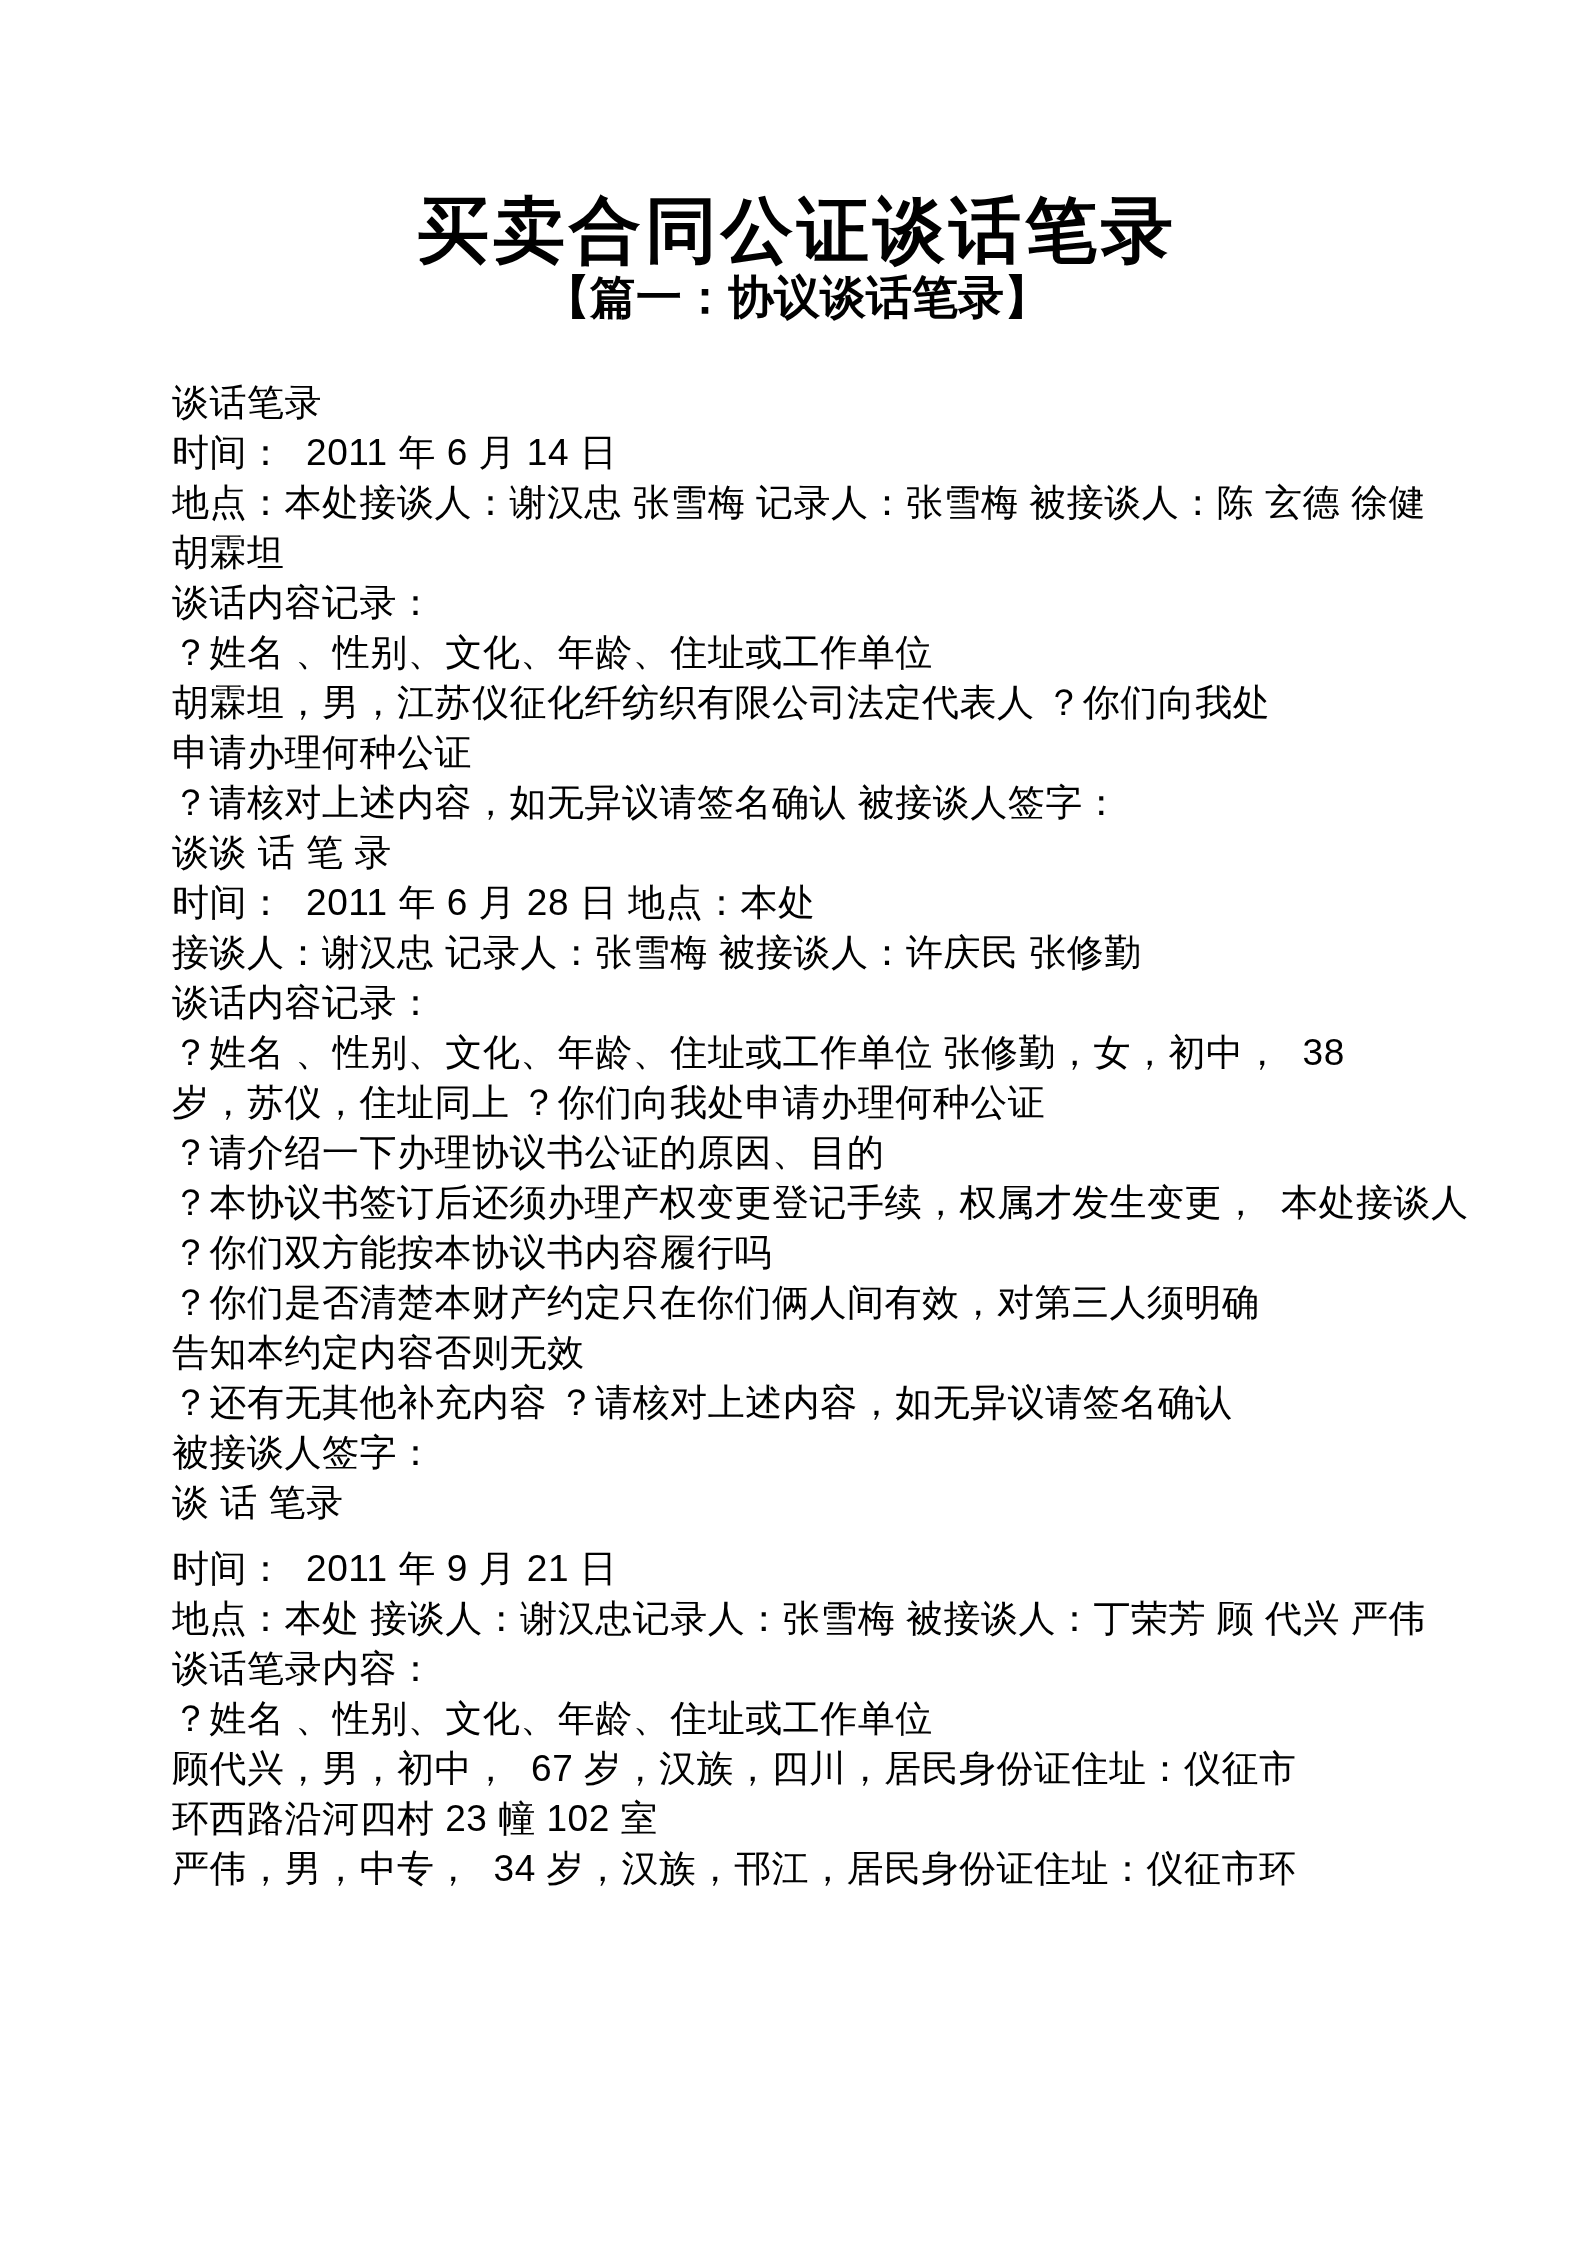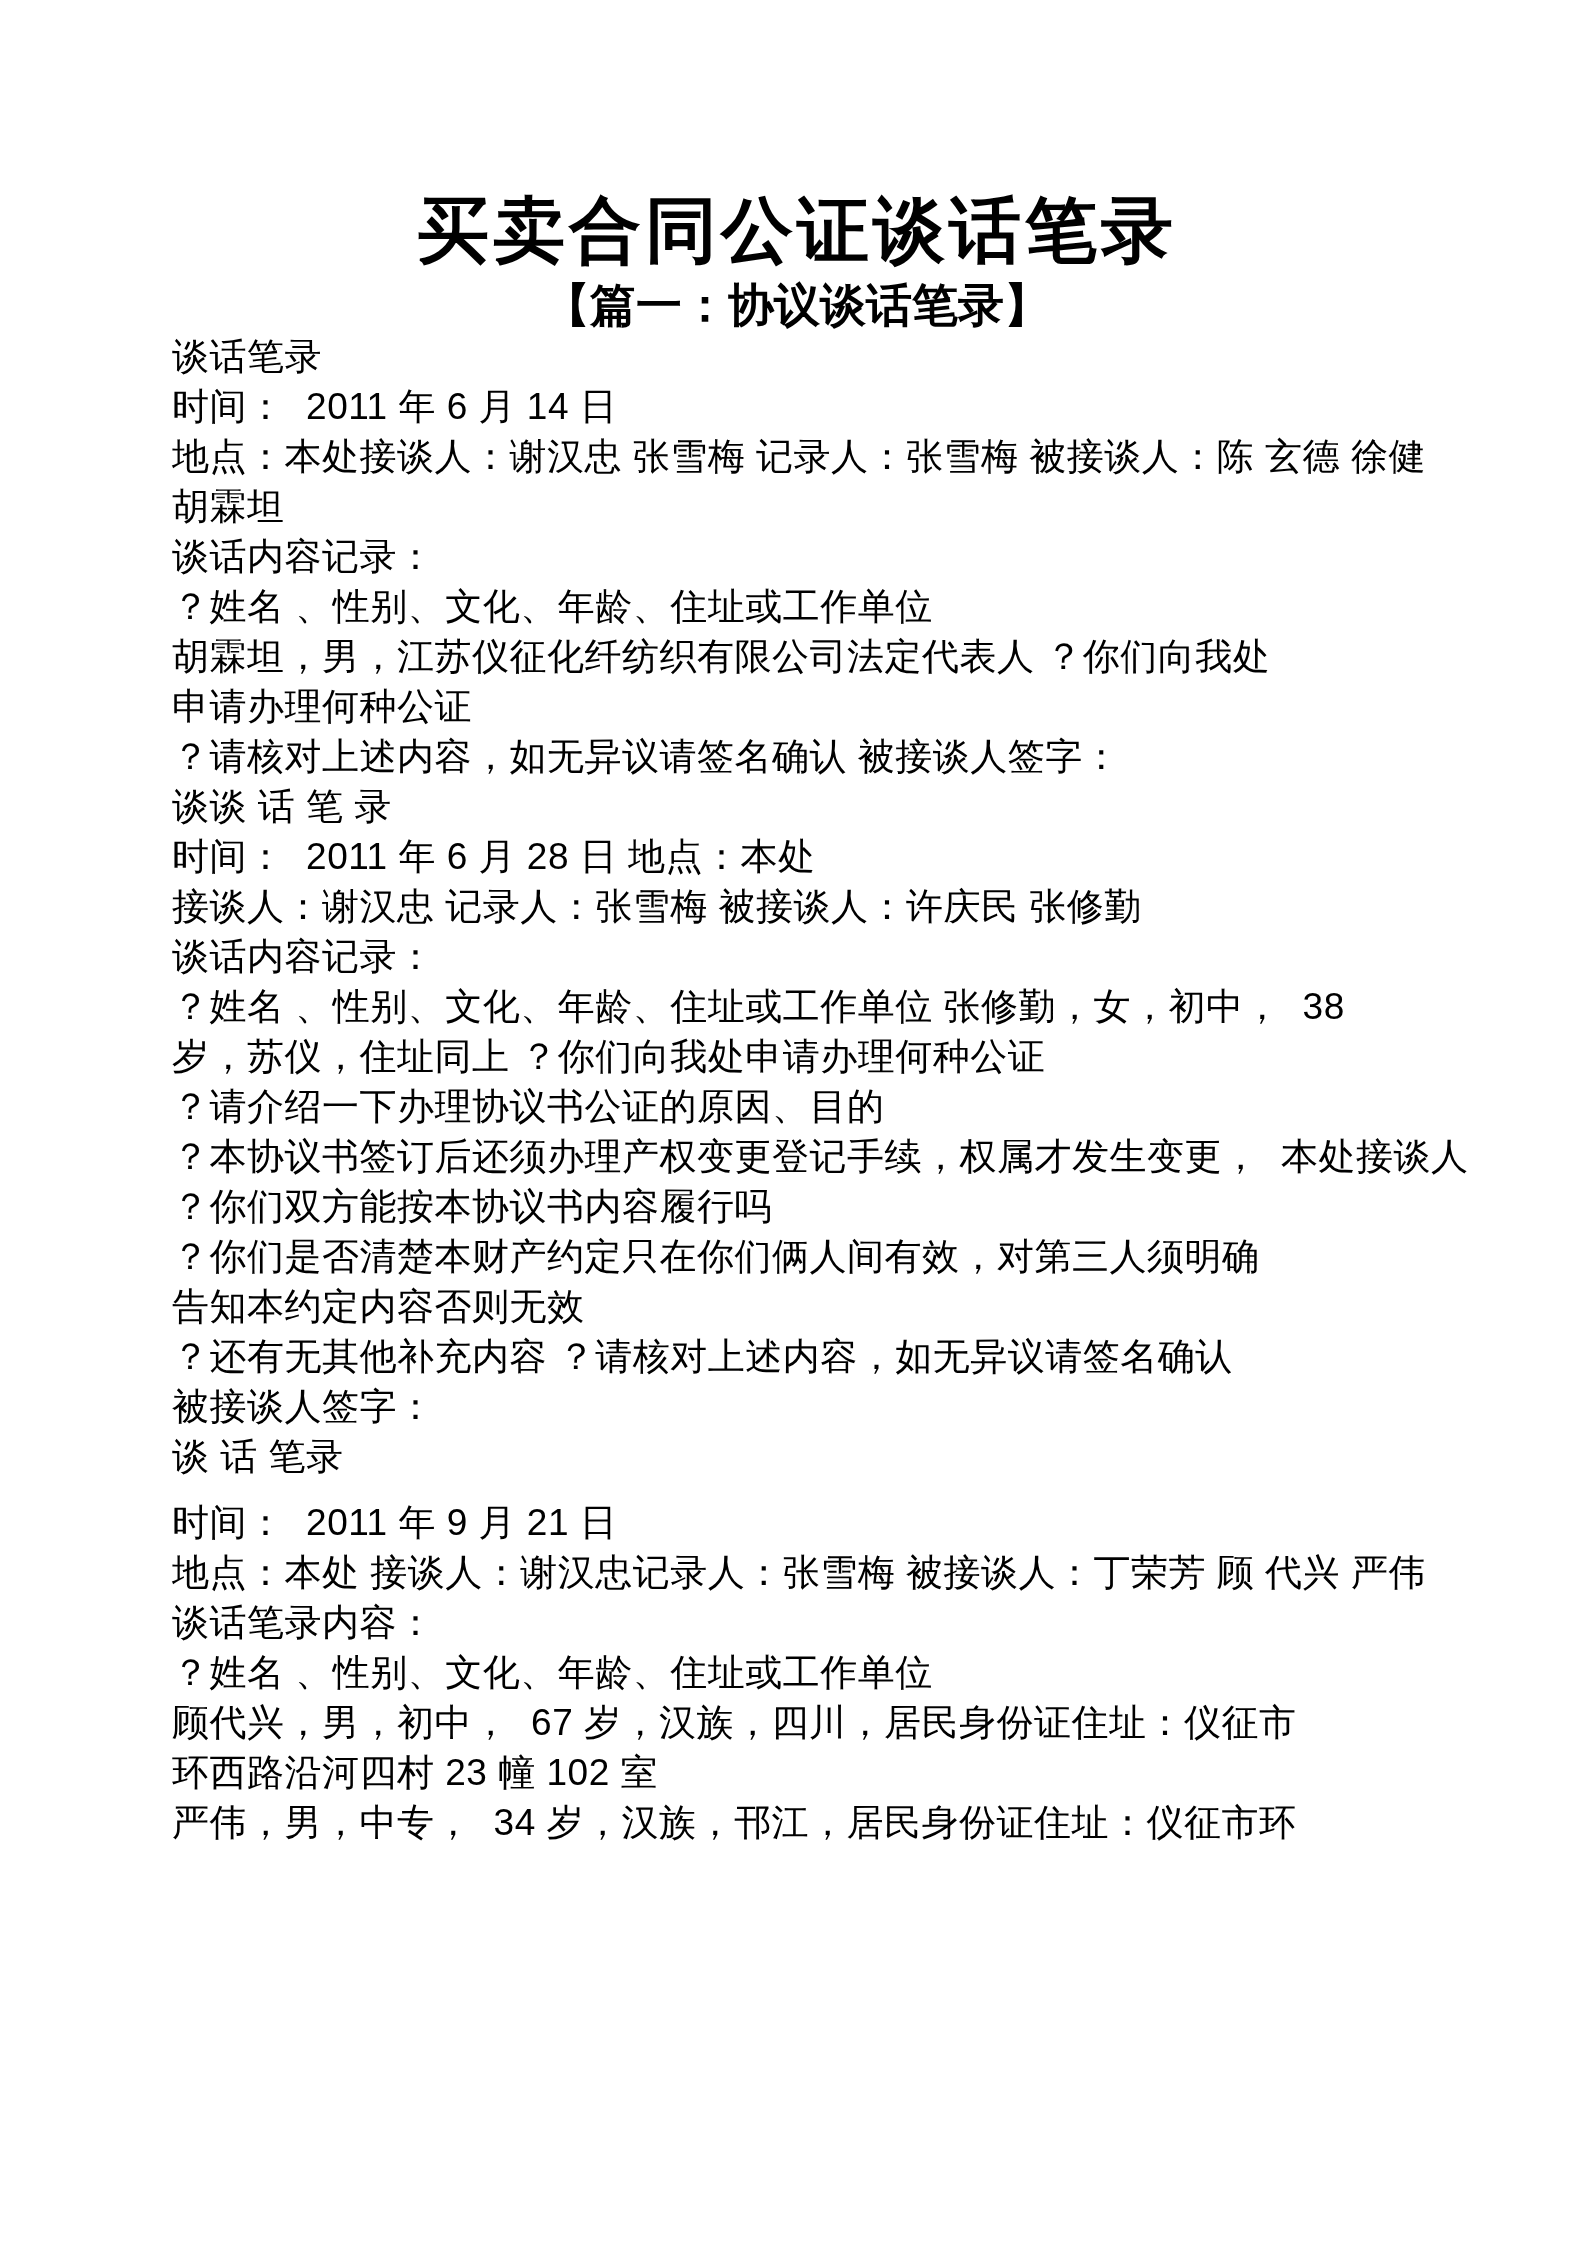--- a/index.html
+++ b/index.html
@@ -18,28 +18,28 @@
   .title {
     margin-top: 190px;
     text-align: center;
     font-size: 72px;
     line-height: 80px;
     font-weight: bold;
     letter-spacing: 4px;
     white-space: nowrap;
   }
   .subtitle {
-    margin-top: 8px;
     text-align: center;
     font-size: 46px;
     line-height: 54px;
     font-weight: bold;
     white-space: nowrap;
   }
   .body {
+    margin-top: 54px;
     margin-left: 172px;
     margin-right: 90px;
   }
   .line {
     font-size: 37px;
     line-height: 50px;
     font-weight: 400;
     white-space: pre-wrap;
     letter-spacing: 0.5px;
   }

